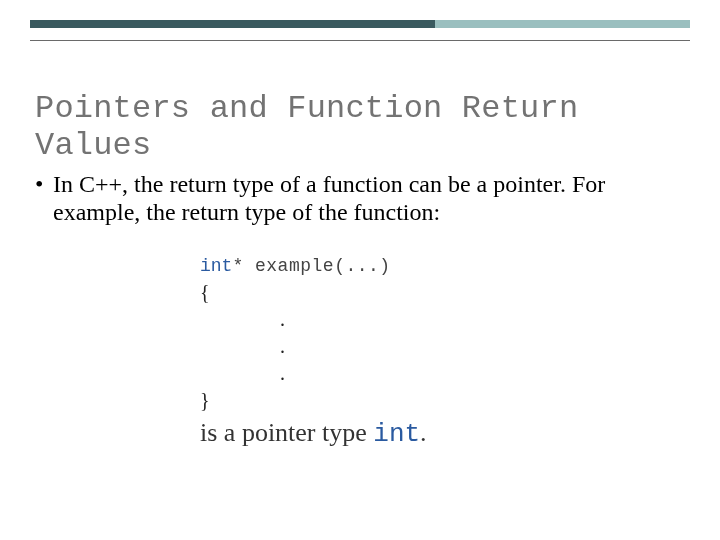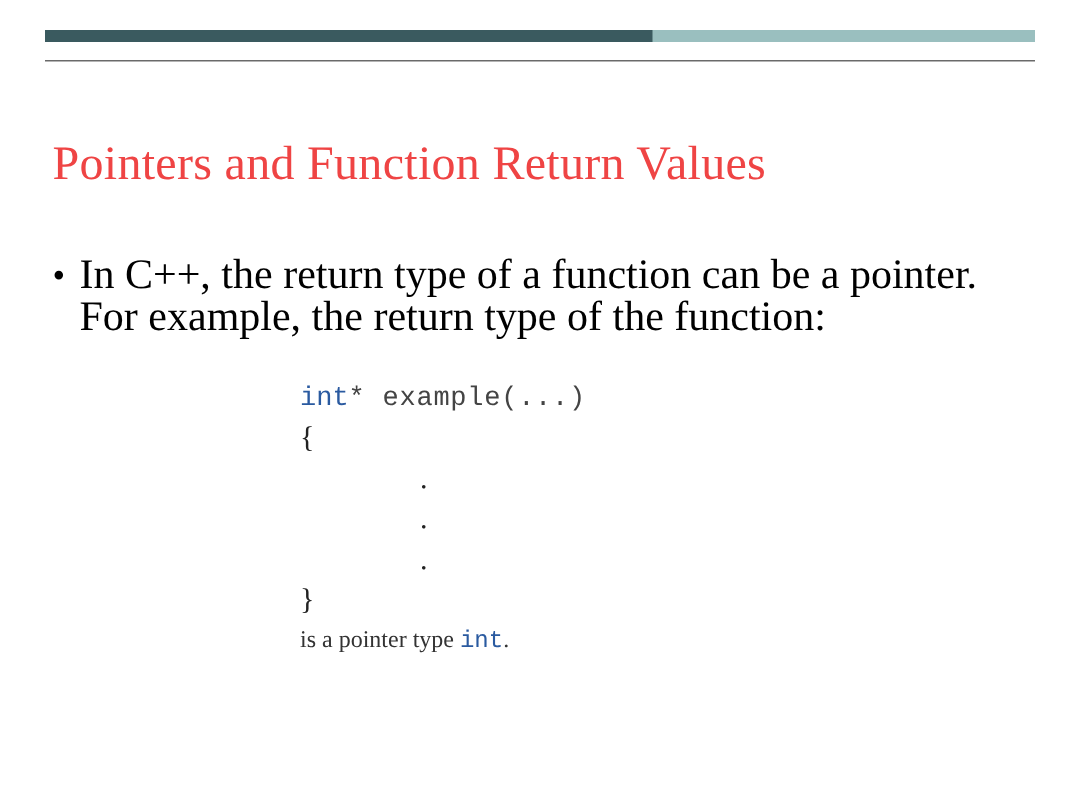--- a/index.html
+++ b/index.html
@@ -52,23 +52,23 @@
     height: 1px;
     background: #6a6a6a;
   }
 
   
   .title {
     position: absolute;
     top: 90px;
     left: 35px;
     right: 35px;
-    font-family: Liberation Serif, serif;
+    font-family: Liberation Mono, monospace;
     font-size: 32px;
-    color: #ef4444;
+    color: #737373;
     letter-spacing: 0.2px;
   }
 
   
   .body {
     position: absolute;
     top: 170px;
     left: 35px;
     right: 50px;
   }
@@ -80,21 +80,21 @@
     flex: 0 0 auto;
     width: 18px;
     font-size: 24px;
     line-height: 28px;
     font-family: "Times New Roman", Georgia, serif;
     color: #000;
   }
   .bullet .text {
     flex: 1 1 auto;
     font-family: "Times New Roman", Georgia, serif;
-    font-size: 28px;
+    font-size: 24px;
     line-height: 28px;
     color: #000;
   }
 
   
   .codeblock {
     position: absolute;
     top: 252px;
     left: 200px;
     font-family: "Times New Roman", Georgia, serif;
@@ -120,21 +120,21 @@
     font-size: 20px;
     color: #222;
   }
   .codeblock .dotrow { padding-left: 80px; }
 
   .footline {
     position: absolute;
     top: 418px;
     left: 200px;
     font-family: "Times New Roman", Georgia, serif;
-    font-size: 16px;
+    font-size: 26px;
     color: #333;
   }
   .footline .kw2 {
     font-family: "Courier New", monospace;
     color: #2a5aa0;
   }
 </style>
 </head>
 <body>
 

